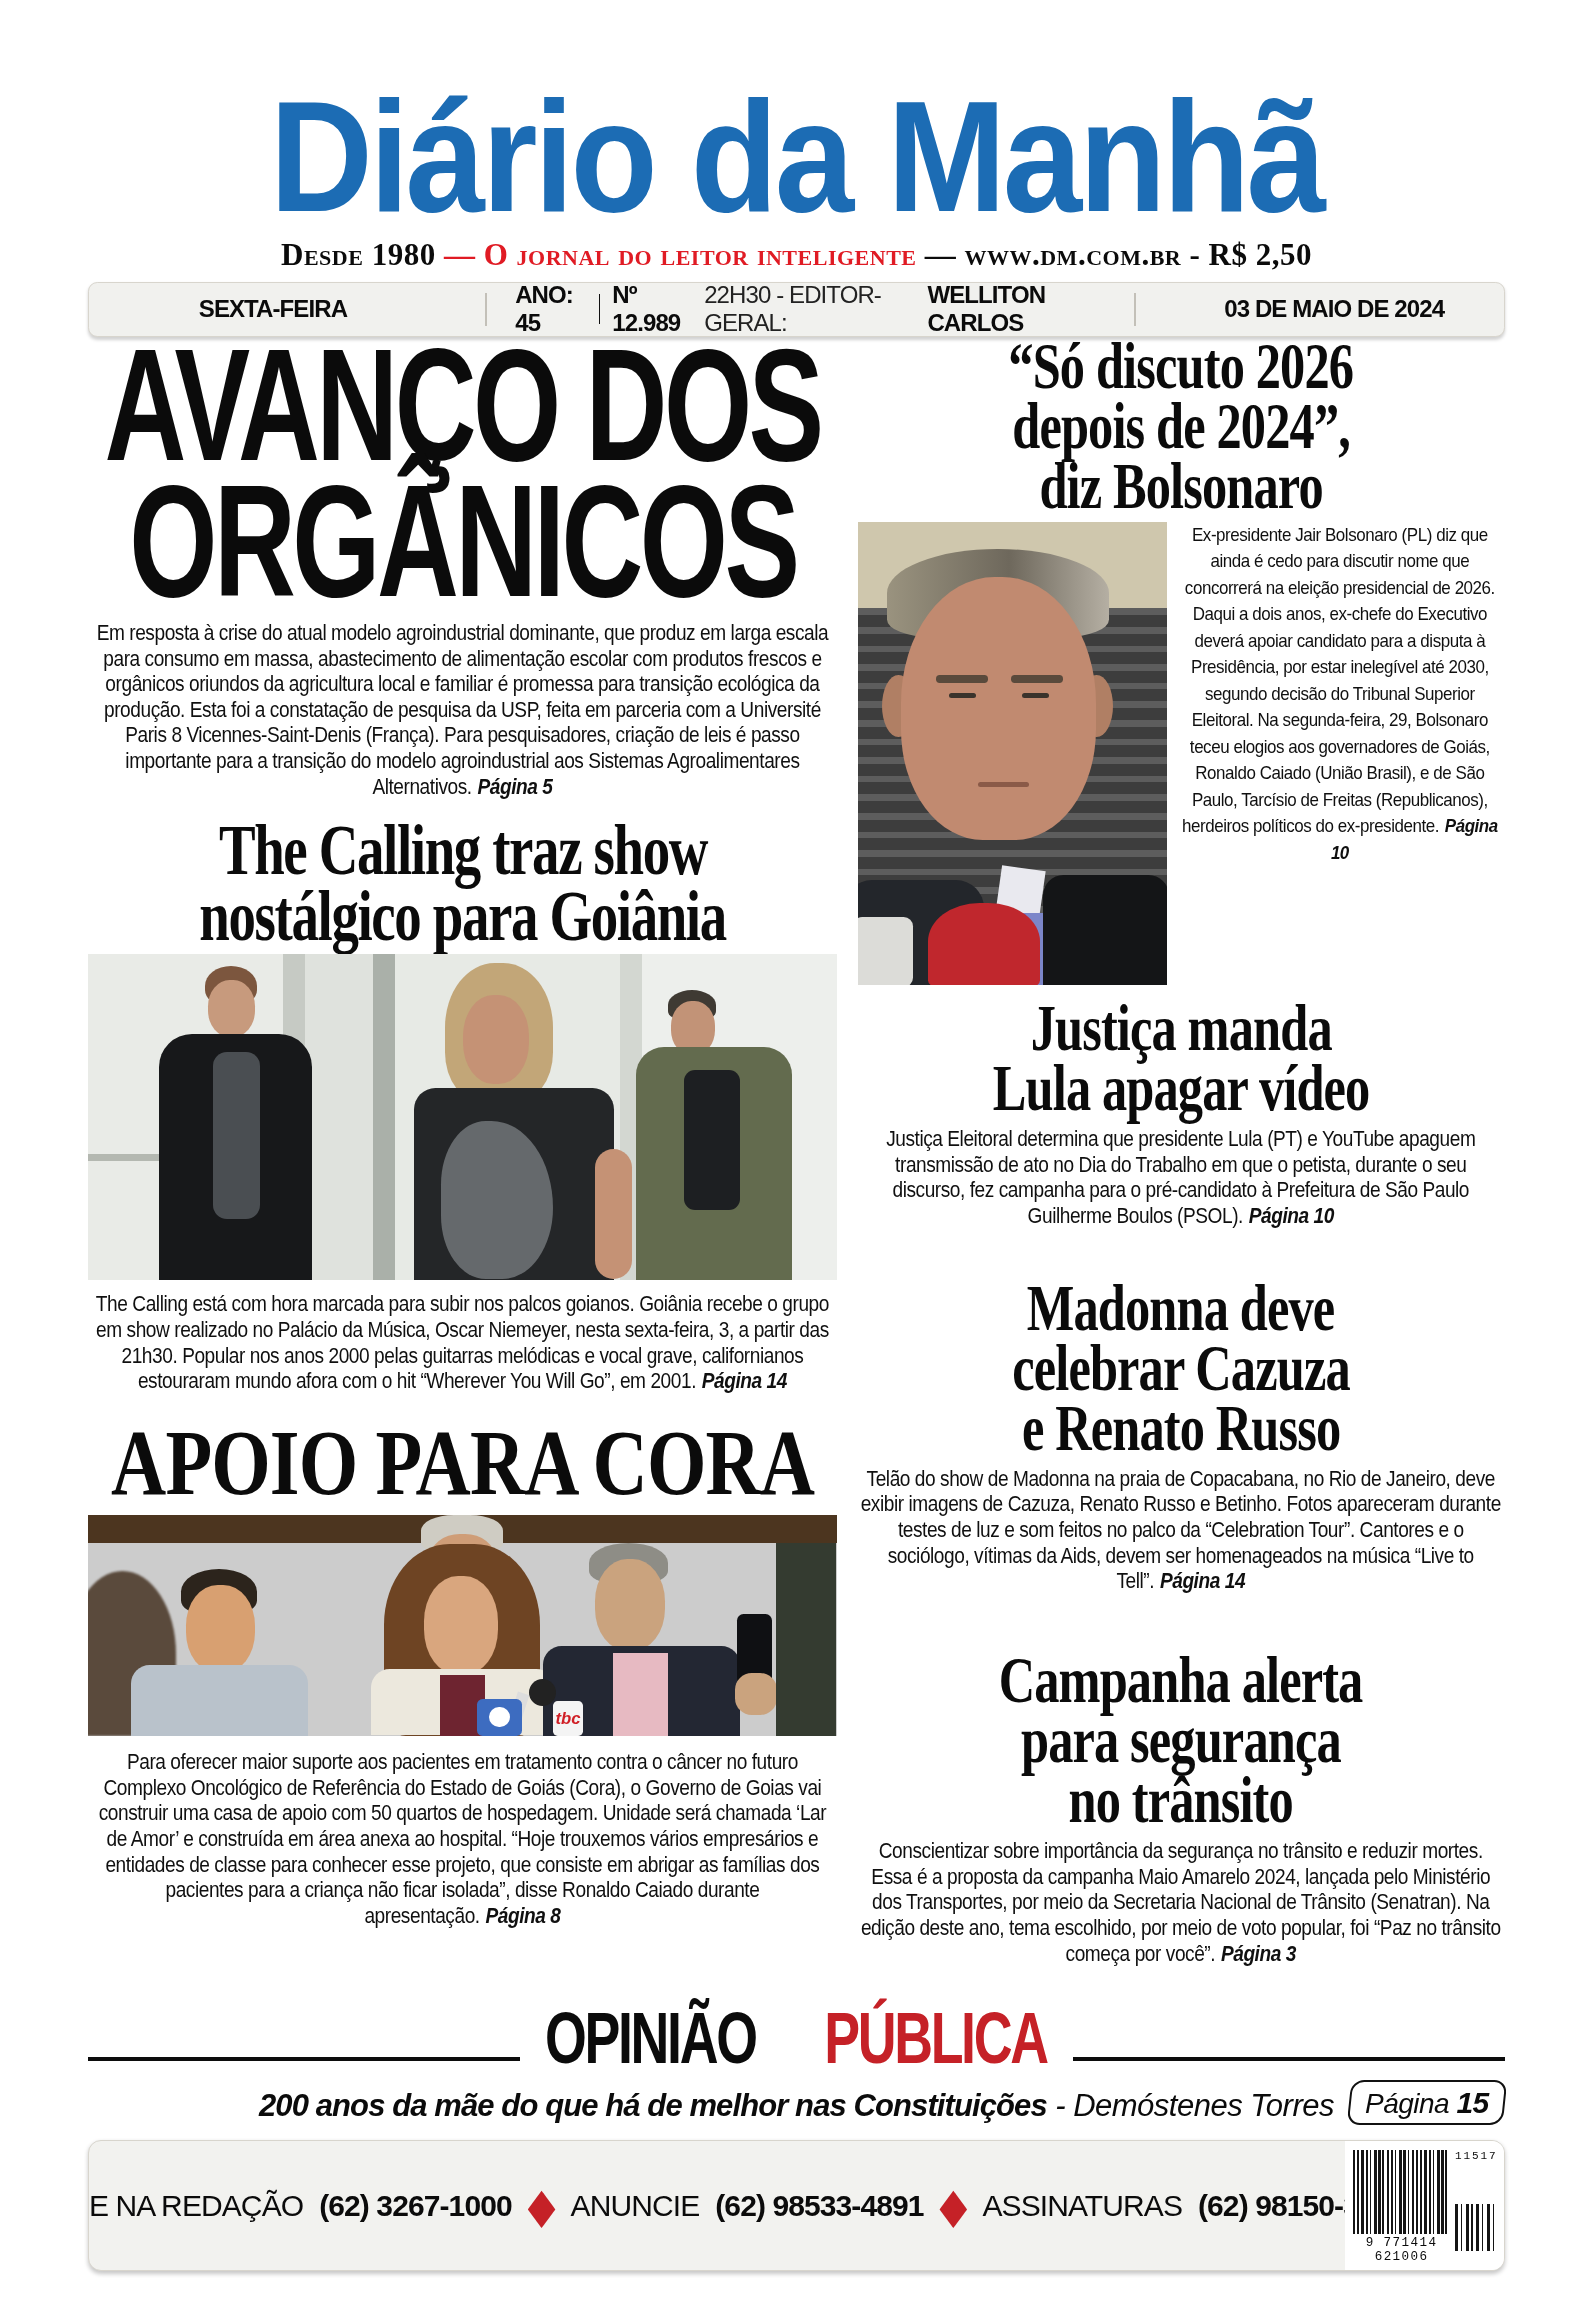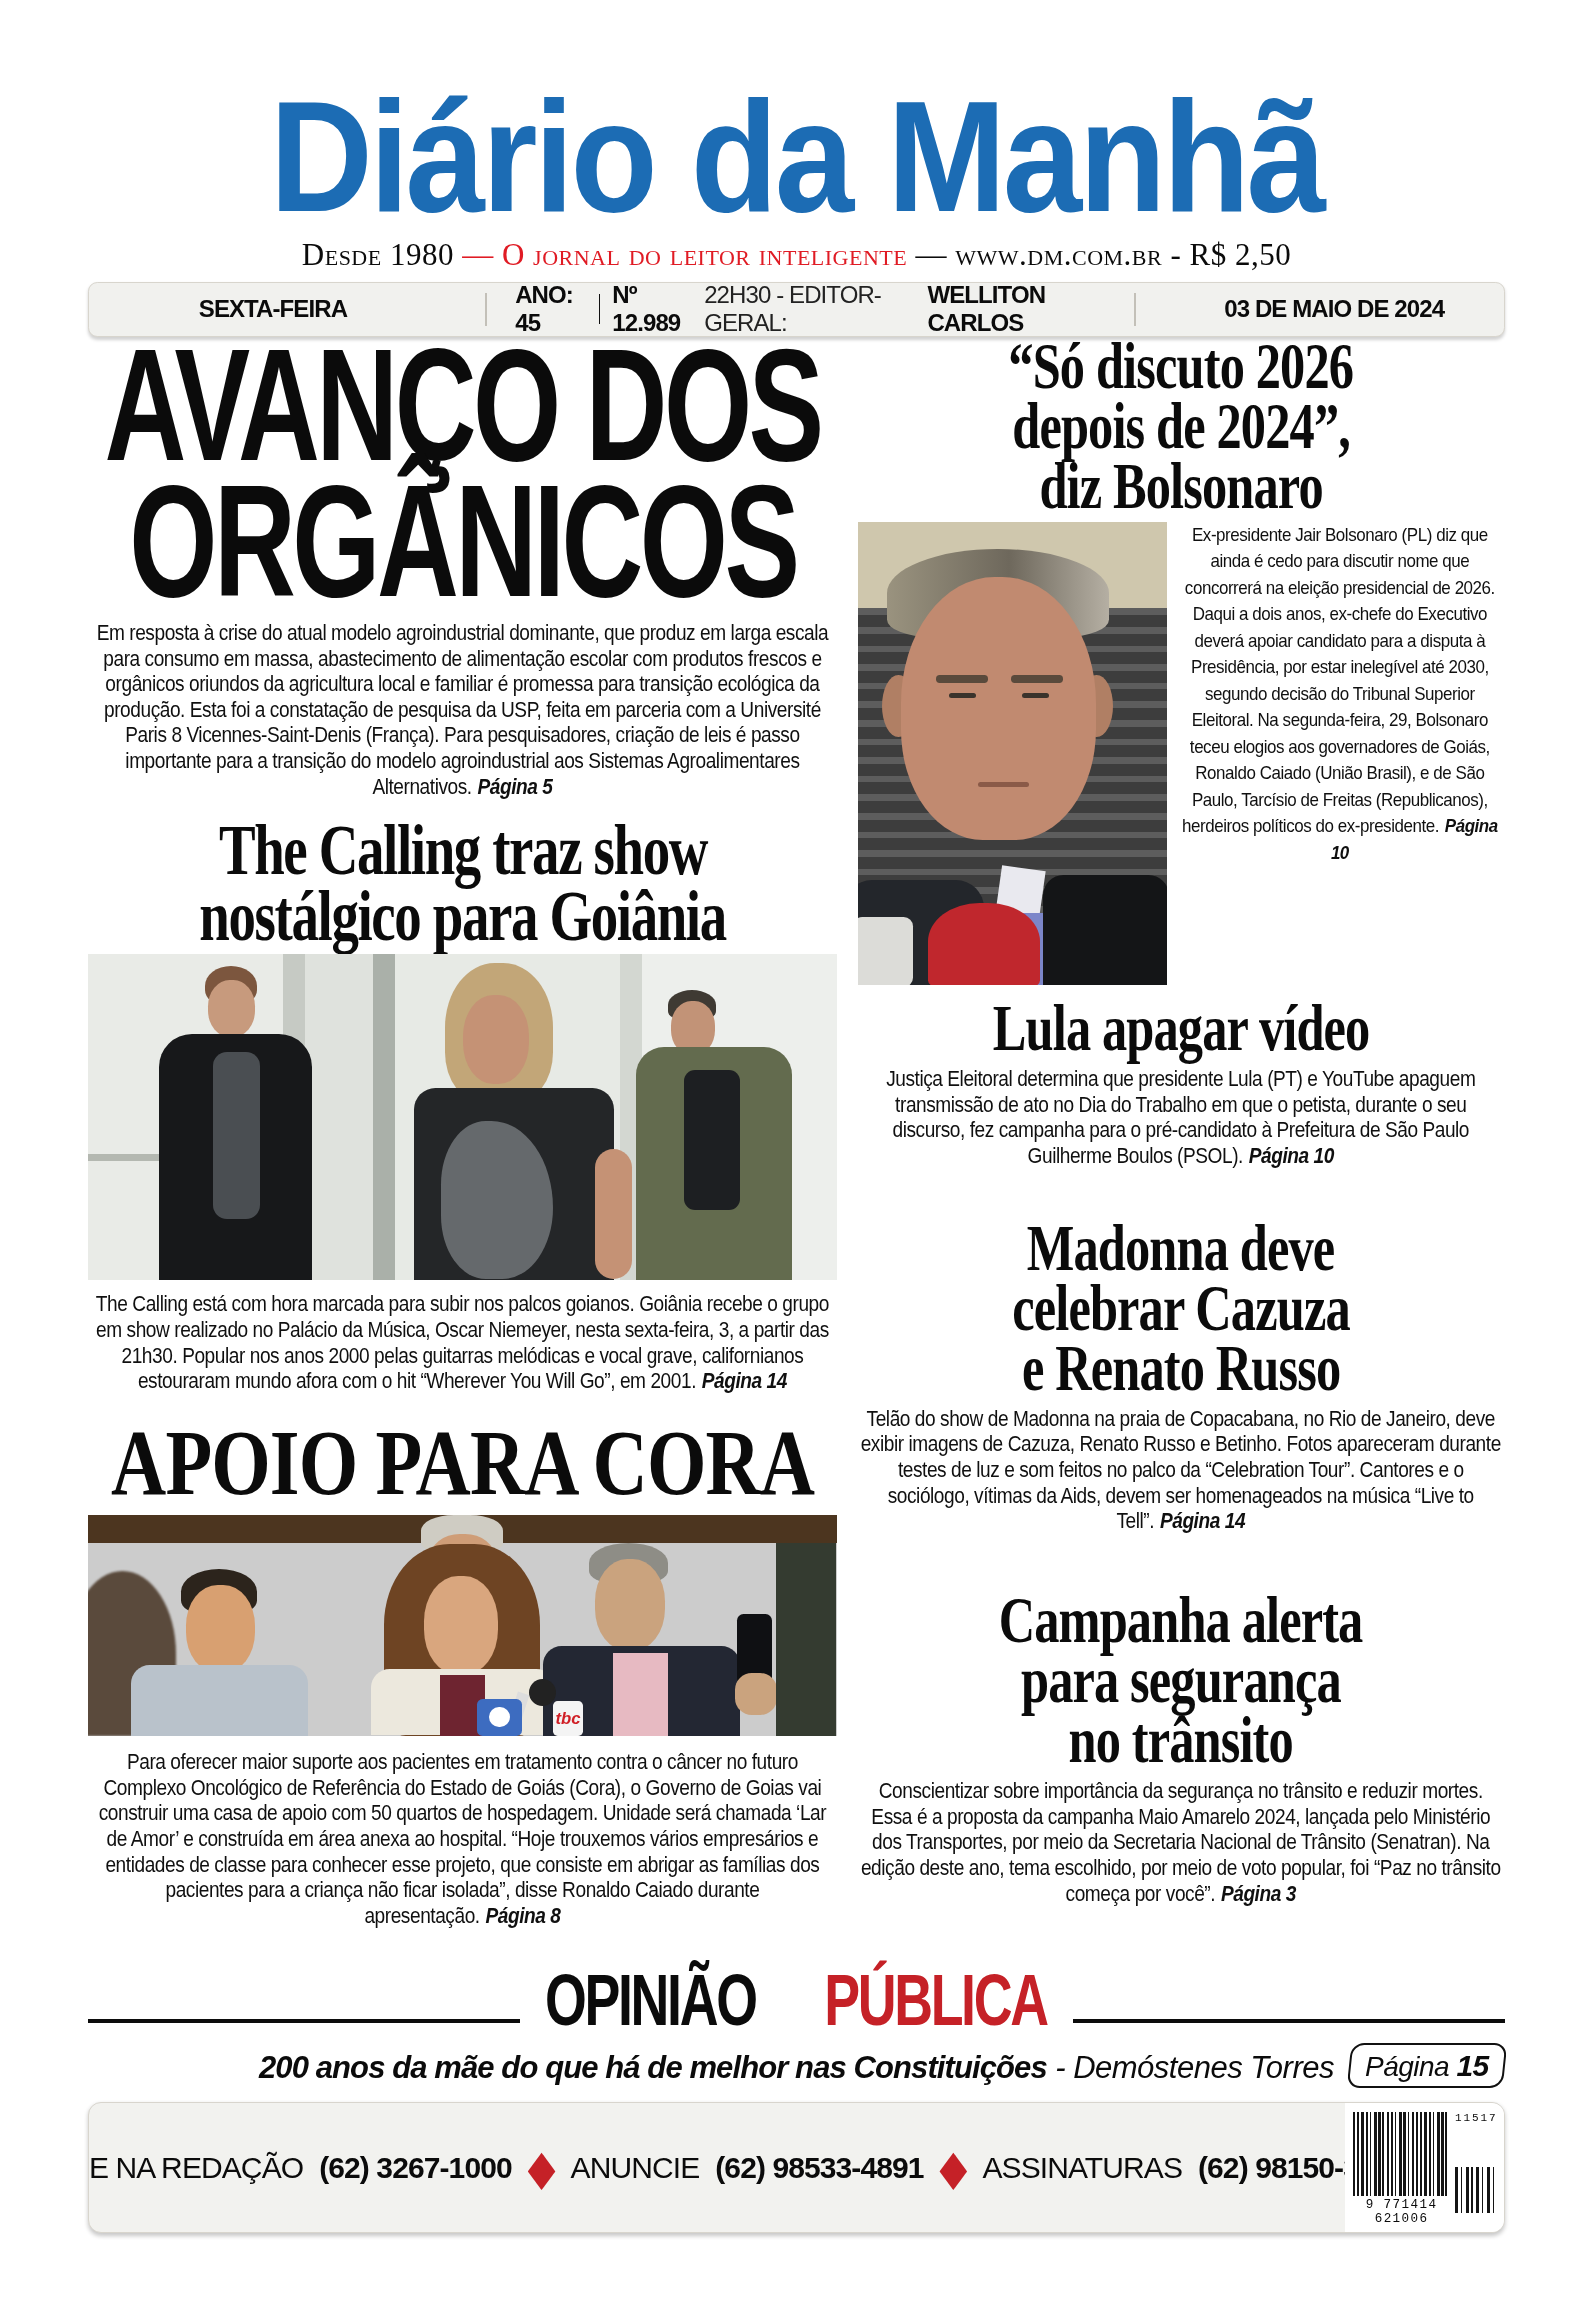--- a/index.html
+++ b/index.html
@@ -16,21 +16,21 @@
 
   
   .masthead{ height:153px; }
   .masthead>span{
     font-weight:bold; font-size:121px; letter-spacing:-2.8px;
     color:#1c6cb4; --sx:1.18; --sy:1.30;
   }
   .tagline{
     margin-top:4.7px; text-align:center;
     font-family:"Liberation Serif","DejaVu Serif",serif;
-    font-variant:small-caps; font-weight:normal; font-size:31px; letter-spacing:0.5px;
+    font-variant:small-caps; font-weight:bold; font-size:31px; letter-spacing:0.5px;
   }
   .tagline .red{ color:#e01b24; }
 
   
   .datebar{
     margin-top:9.3px; height:55px;
     background:#f1f1ee; border:0.9px solid #d8d5cd; border-radius:9.3px;
     box-shadow:0 2.3px 3.3px rgba(0,0,0,.18);
     display:flex; align-items:center;
     font-size:24px; font-weight:bold; letter-spacing:-0.9px;gap:28px;
@@ -338,20 +338,23 @@
         </div>
         <div class="side">
           <p class="body narrow">
             <span>Ex-presidente Jair Bolsonaro (PL) diz que ainda é cedo para discutir nome que concorrerá na eleição presidencial de 2026. Daqui a dois anos, ex-chefe do Executivo deverá apoiar candidato para a disputa à Presidência, por estar inelegível até 2030, segundo decisão do Tribunal Superior Eleitoral. Na segunda-feira, 29, Bolsonaro teceu elogios aos governadores de Goiás, Ronaldo Caiado (União Brasil), e de São Paulo, Tarcísio de Freitas (Republicanos), herdeiros políticos do ex-presidente.</span><span class="pageref">Página 10</span>
           </p>
         </div>
       </div>
 
       <h2 class="mt-justica">
         <div class="hl rh2-line serif">
+            <span>Justiça manda</span>
+          </div>
+        <div class="hl rh2-line serif">
             <span>Lula apagar vídeo</span>
           </div>
       </h2>
       <p class="body narrow mt-jbody">
         <span>Justiça Eleitoral determina que presidente Lula (PT) e YouTube apaguem transmissão de ato no Dia do Trabalho em que o petista, durante o seu discurso, fez campanha para o pré-candidato à Prefeitura de São Paulo Guilherme Boulos (PSOL).</span><span class="pageref">Página 10</span>
       </p>
 
       <h2 class="mt-madonna">
         <div class="hl rh2-line serif">
             <span>Madonna deve</span>

